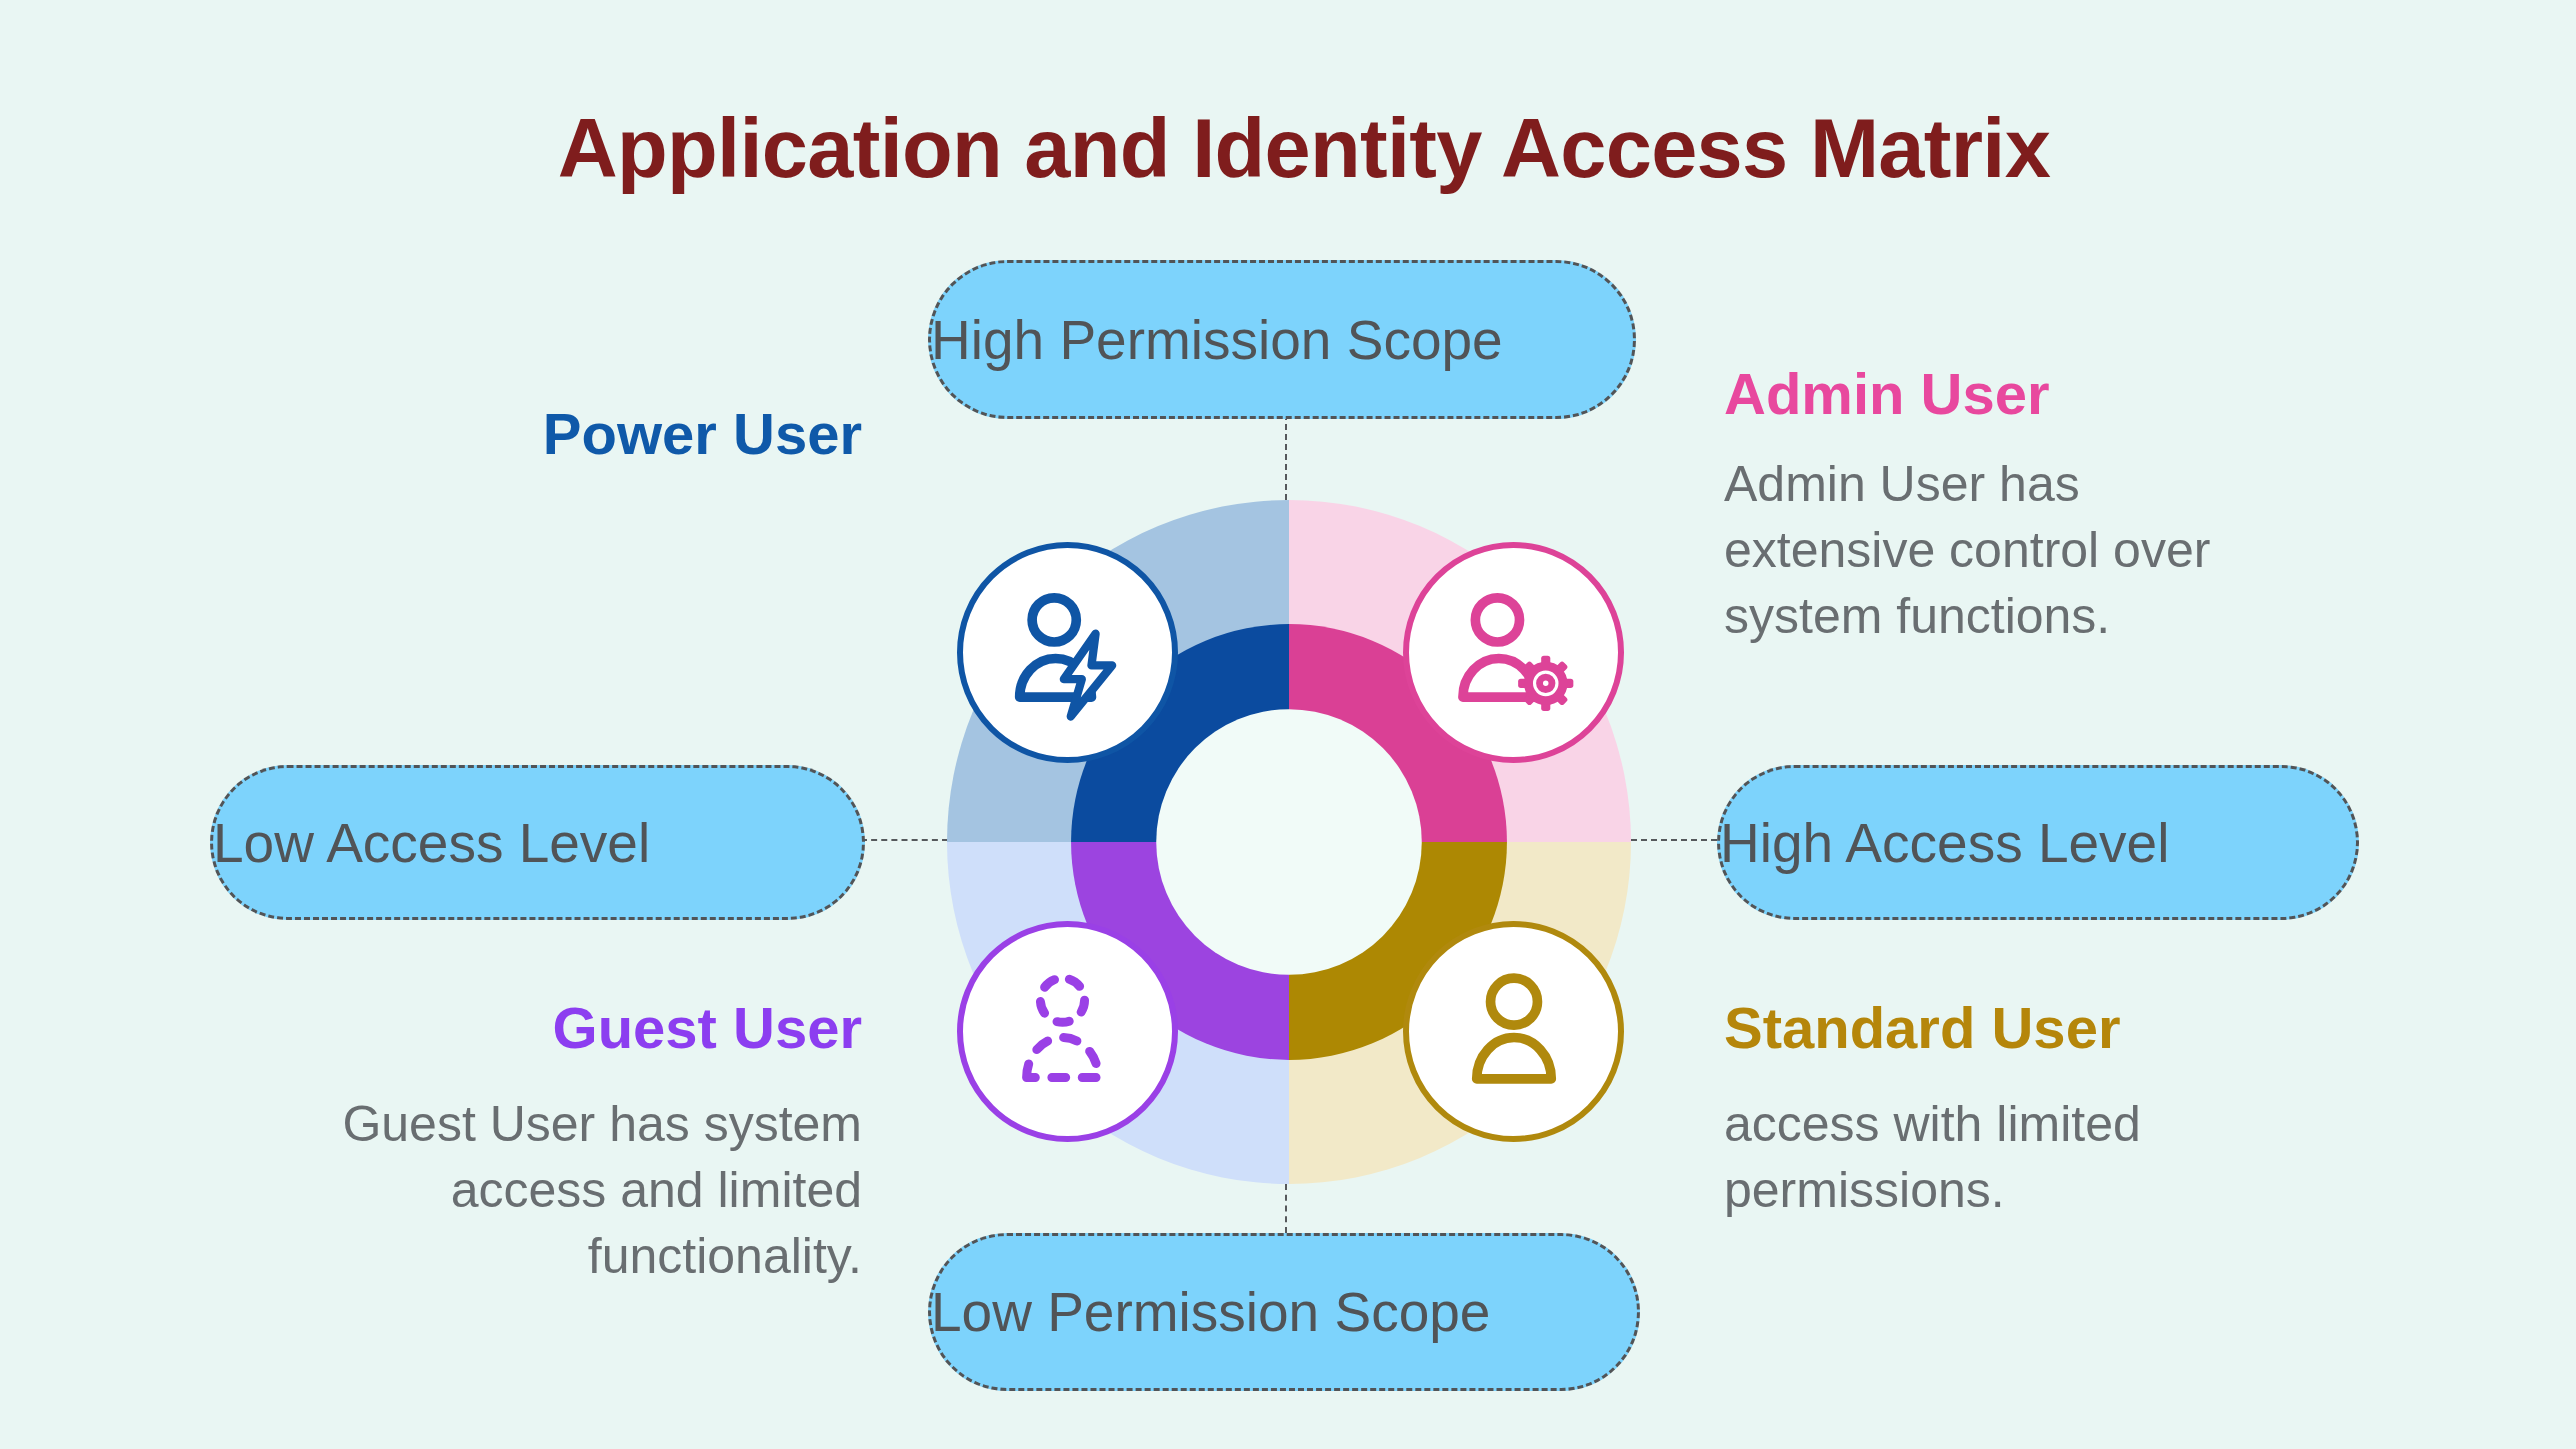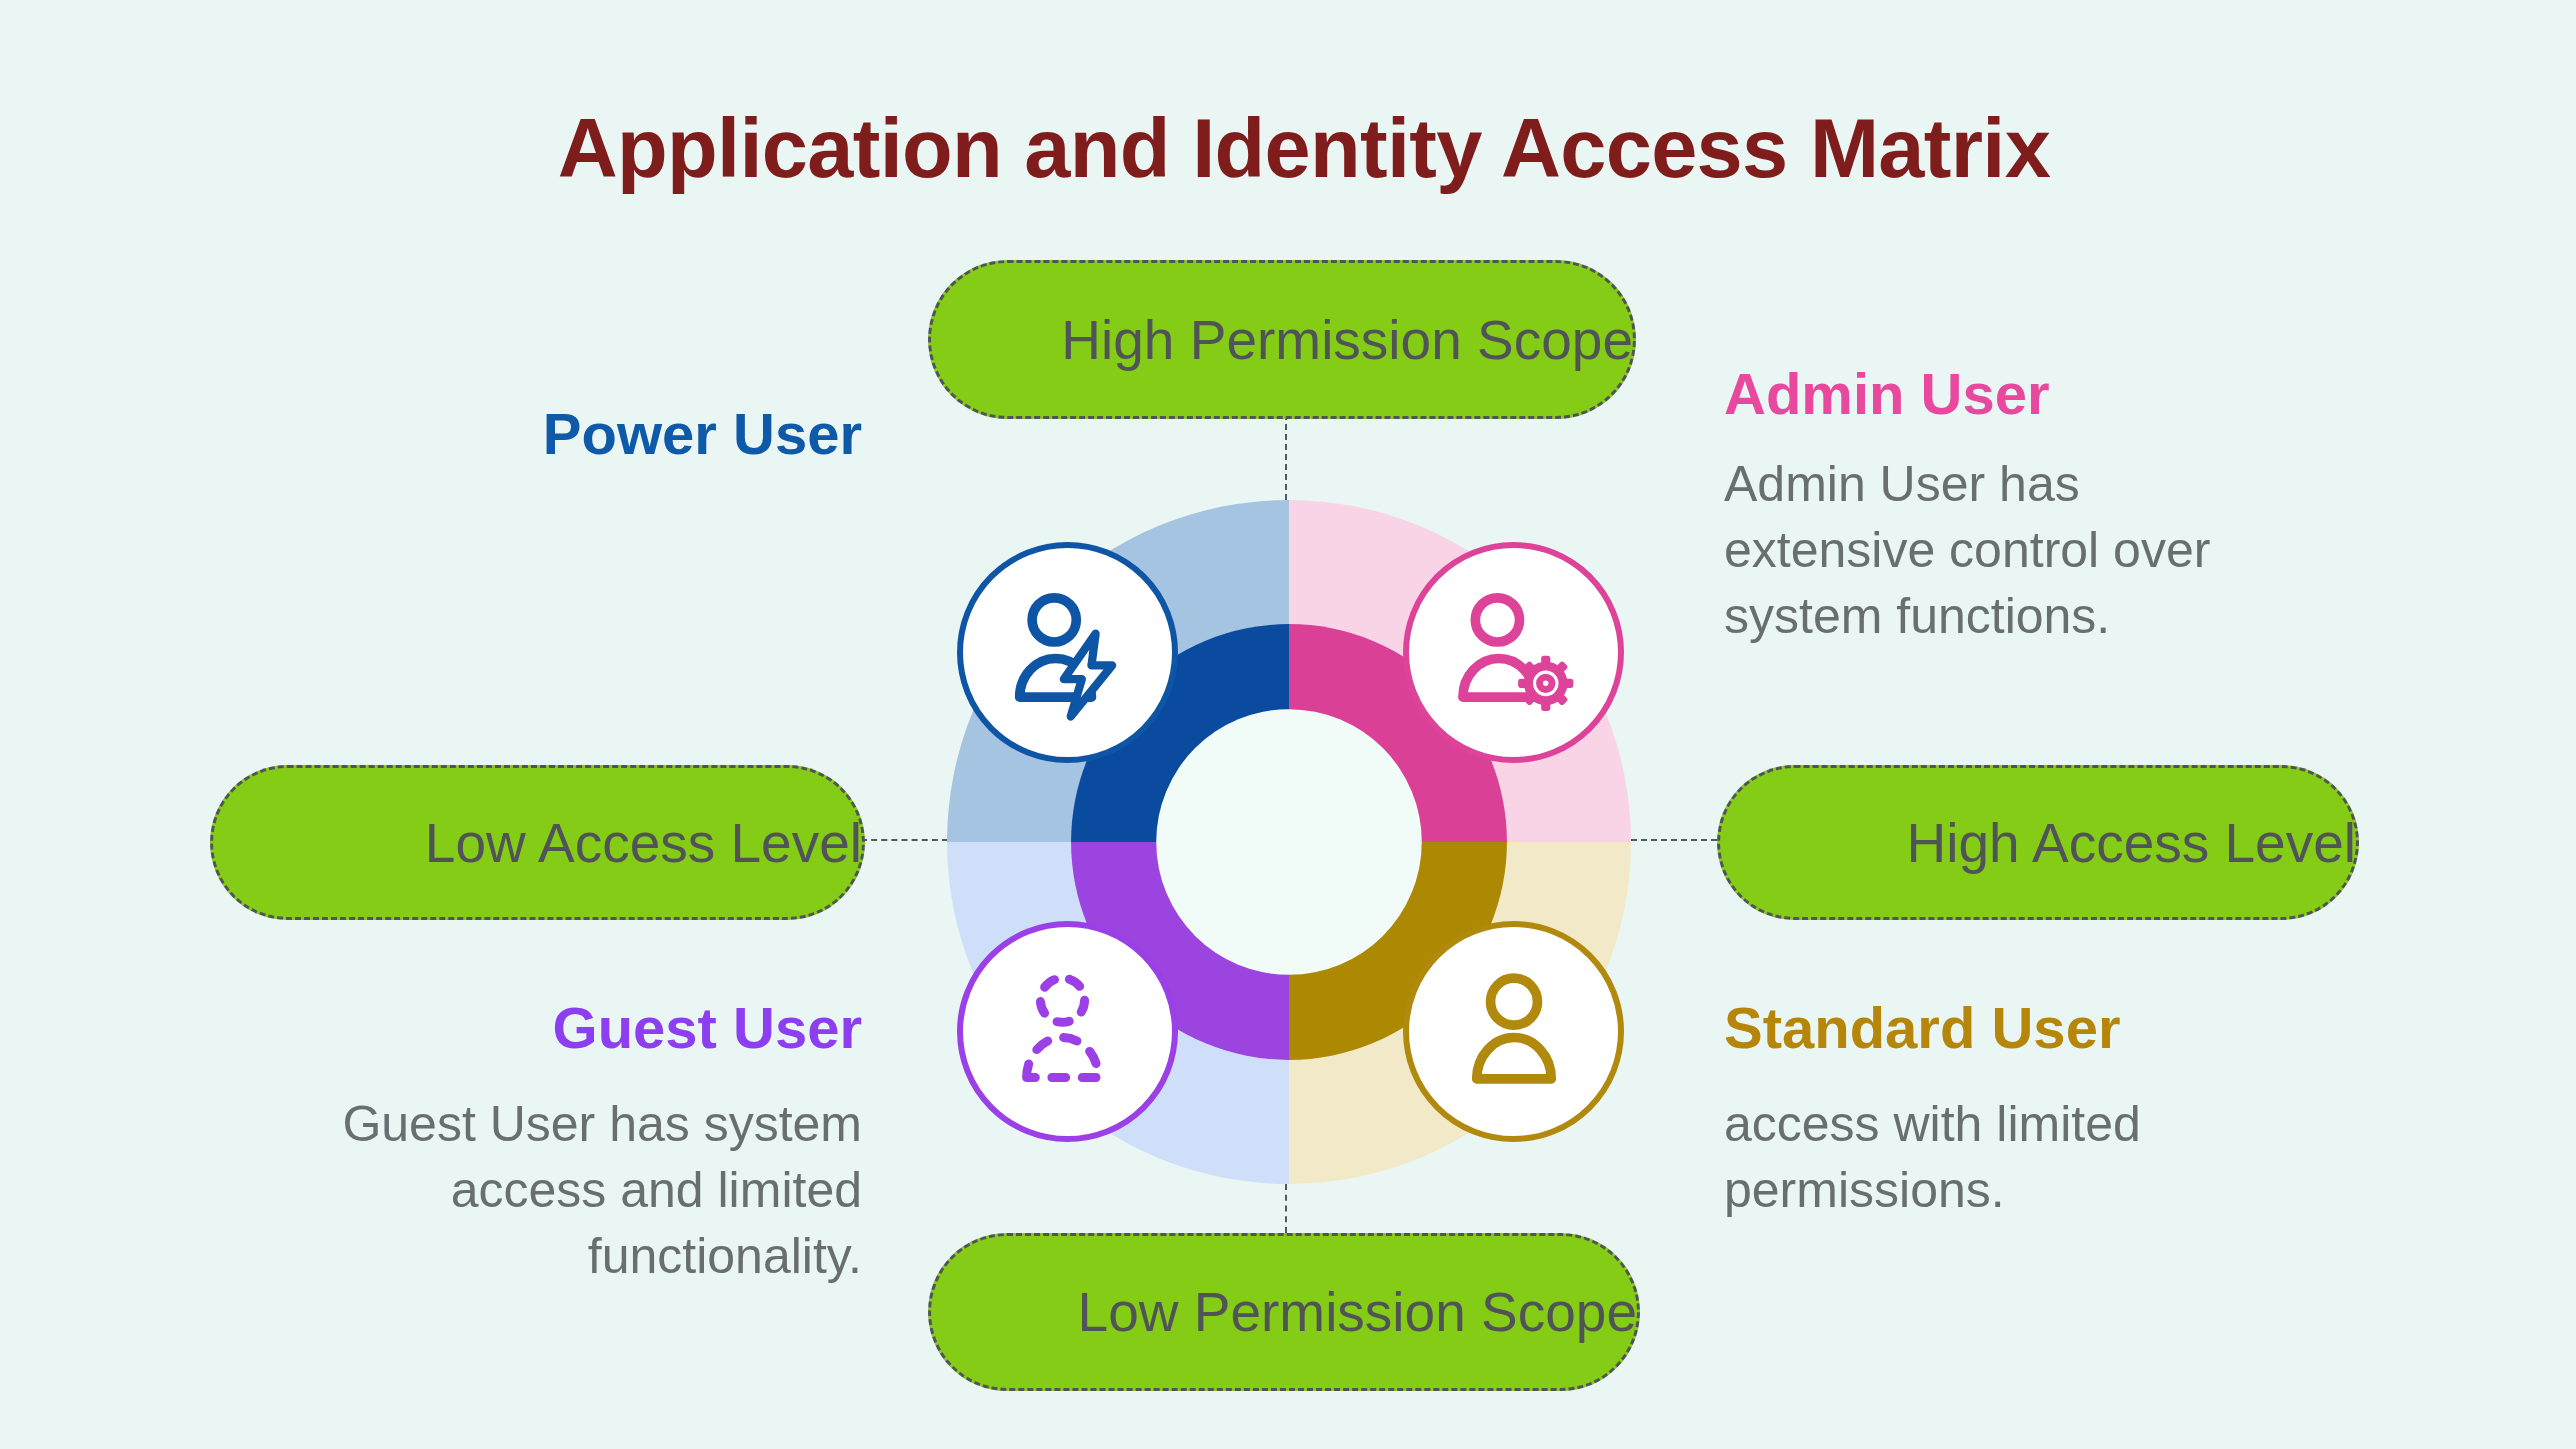--- a/index.html
+++ b/index.html
@@ -3,22 +3,22 @@
 <meta charset="utf-8">
 <style>
   html,body{margin:0;padding:0;}
   body{font-family:"Liberation Sans","DejaVu Sans",sans-serif;}
   #canvas{position:relative;width:2576px;height:1449px;background:#e9f6f3;overflow:hidden;}
 
   .main-title{position:absolute;left:0;top:101px;width:2576px;text-align:center;
     font-size:83px;font-weight:700;color:#7f1d1d;letter-spacing:-0.7px;padding-left:16px;}
 
   
-  .scope{position:absolute;border:3.4px dashed #515457;border-radius:87px;background:#84cc16;
-    display:flex;align-items:center;justify-content:flex-end;font-size:55px;color:#515457;}
+  .scope{position:absolute;border:3.4px dashed #515457;border-radius:87px;background:#7dd3fc;
+    display:flex;align-items:center;justify-content:flex-start;font-size:55px;color:#515457;}
   .scope-top{left:928px;top:260px;width:702px;height:153px;}
   .scope-bottom{left:928px;top:1233px;width:706px;height:152px;}
   .scope-left{left:210px;top:765px;width:649px;height:149px;}
   .scope-right{left:1717px;top:765px;width:636px;height:149px;}
 
   
   .conn-v{position:absolute;width:0;border-left:2.7px dashed #56595c;}
   .conn-h{position:absolute;height:0;border-top:2.7px dashed #56595c;}
   .conn-top{left:1285px;top:414px;height:86px;}
   .conn-bottom{left:1285px;top:1184px;height:49px;}

